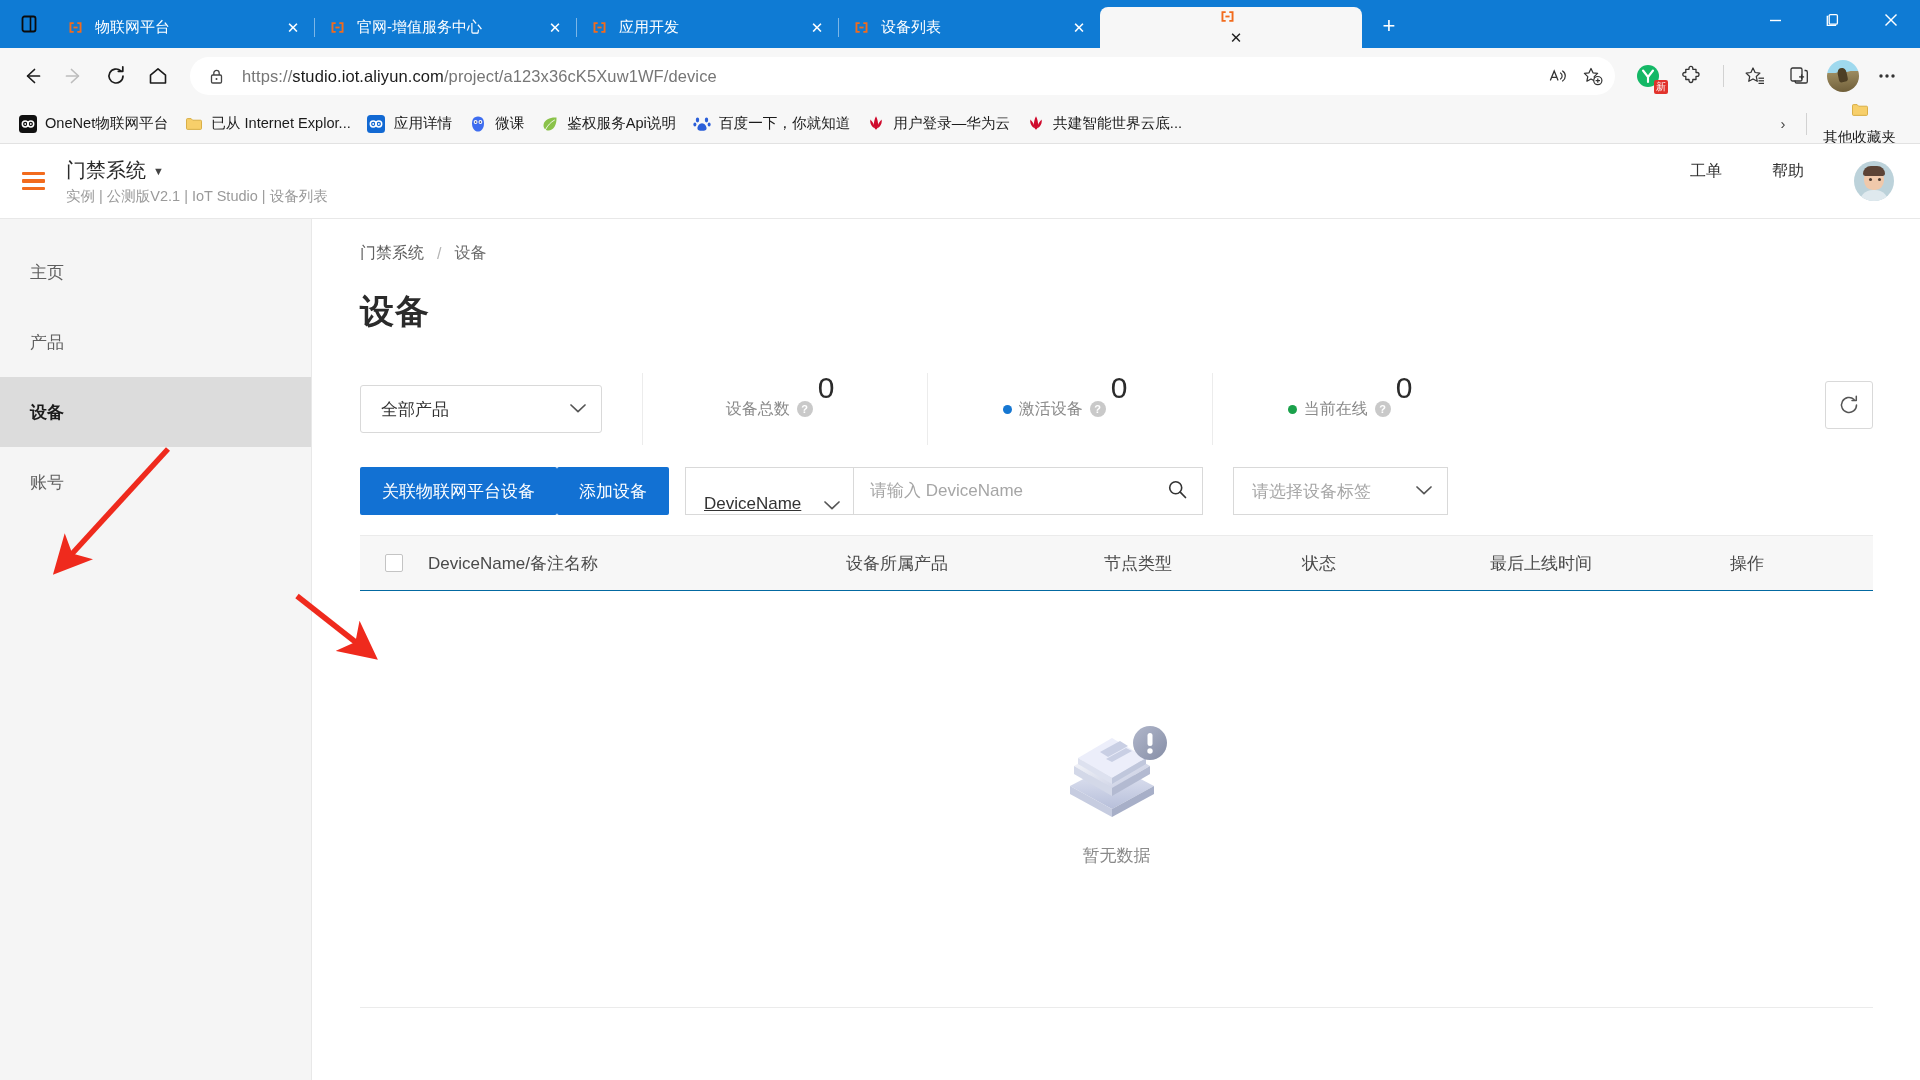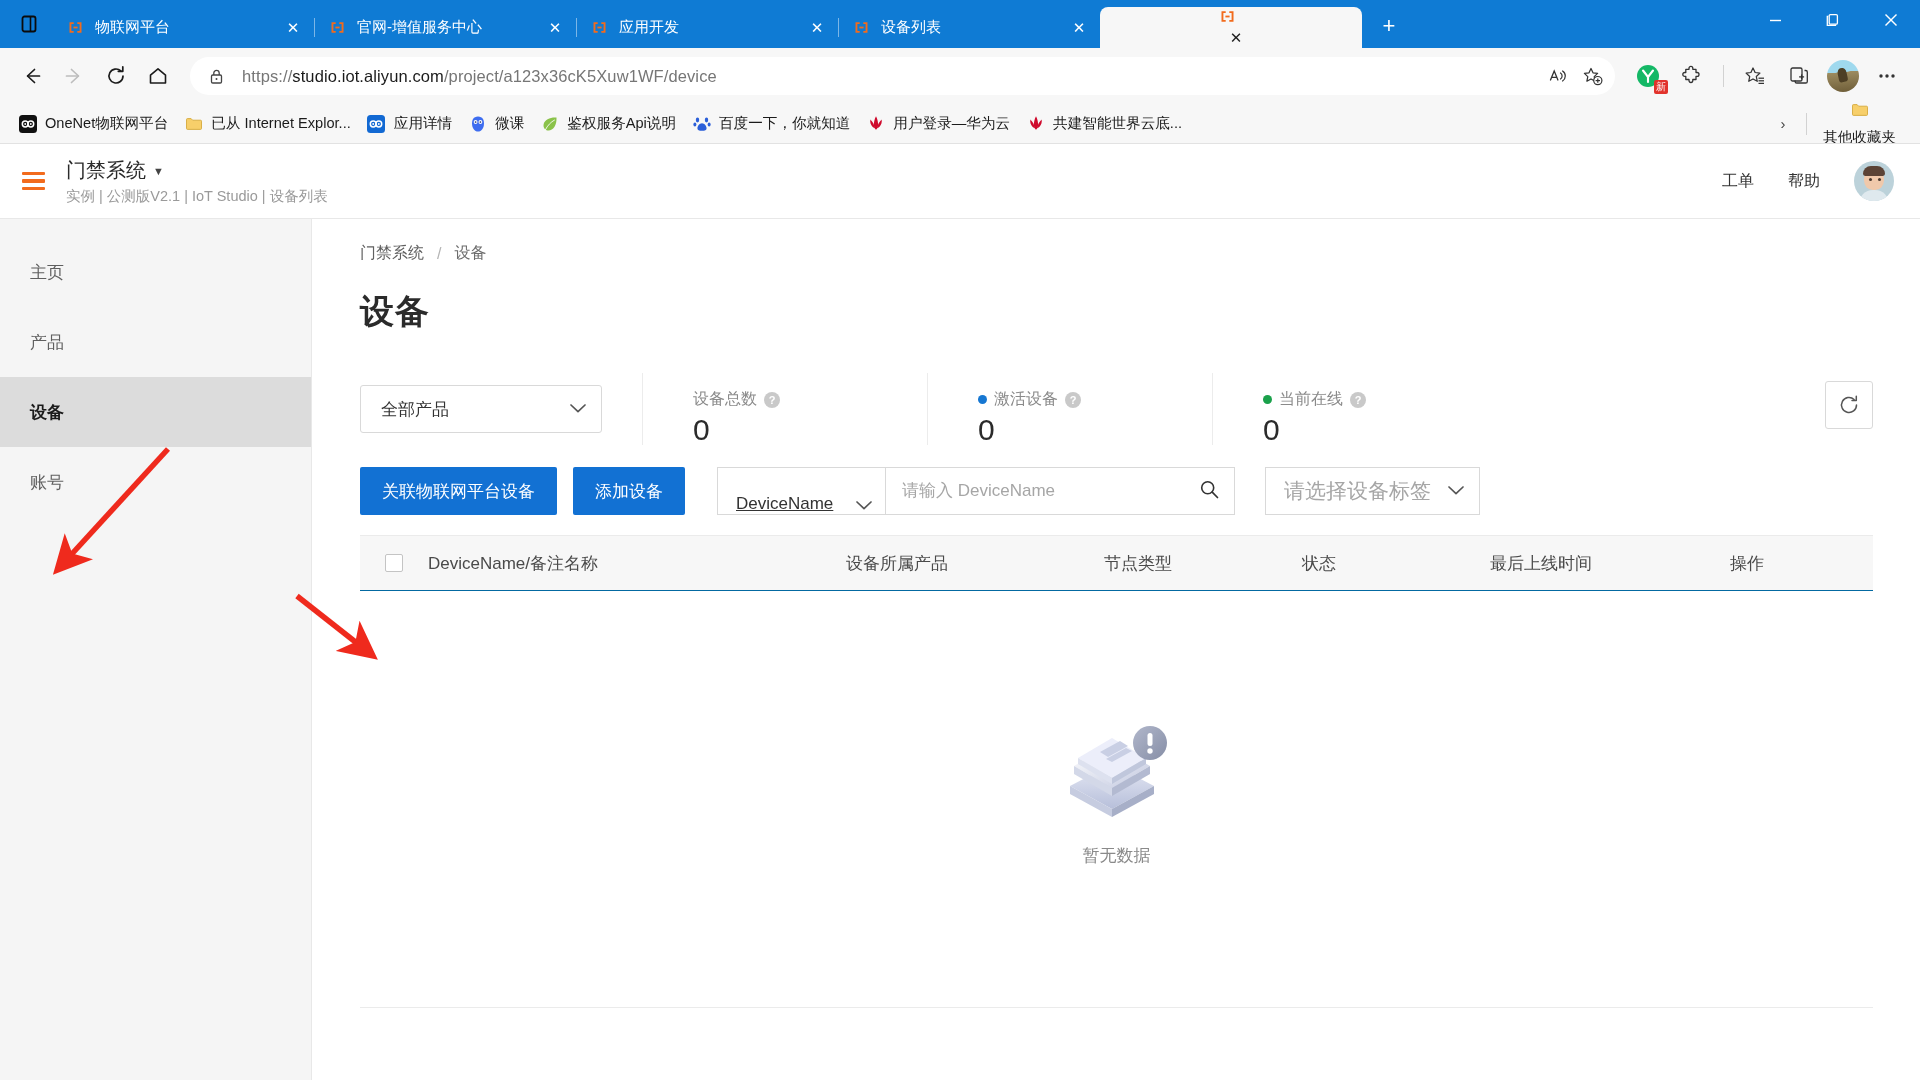--- a/index.html
+++ b/index.html
@@ -186,21 +186,21 @@
   }
   .hamburger {
     width: 66px; flex: 0 0 66px;
     display: flex; flex-direction: column; align-items: center; justify-content: center; gap: 4px;
   }
   .hamburger i { display: block; width: 23px; height: 3.5px; background: #f26b1d; border-radius: 1px; }
   .proj-block { display: flex; flex-direction: column; justify-content: center; gap: 3px; }
   .proj-title { font-size: 20px; color: #2b2b2b; display: flex; align-items: center; gap: 7px; }
   .proj-title .caret { font-size: 11px; color: #444; position: relative; top: 1px; }
   .proj-sub { font-size: 14.5px; color: #9a9a9a; }
-  .hdr-right { margin-left: auto; display: flex; align-items: center; gap: 34px; }
+  .hdr-right { margin-left: auto; display: flex; align-items: flex-start; gap: 50px; }
   .hdr-link { font-size: 16px; color: #333; }
   .avatar-app {
     width: 40px; height: 40px; border-radius: 50%;
     background: #bcd2da;
     position: relative; overflow: hidden;
   }
   .avatar-app .face { position: absolute; left: 10px; top: 7px; width: 20px; height: 22px; background: #f0c9ab; border-radius: 48% 48% 44% 44%; }
   .avatar-app .hair { position: absolute; left: 9px; top: 5px; width: 22px; height: 10px; background: #5b4336; border-radius: 11px 11px 3px 3px; }
   .avatar-app .body { position: absolute; left: 5px; bottom: -4px; width: 30px; height: 15px; background: #dfe9ee; border-radius: 14px 14px 0 0; }
   .avatar-app .eyeL, .avatar-app .eyeR { position: absolute; top: 17px; width: 3px; height: 3px; background: #4a3a2f; border-radius: 50%; }
@@ -260,21 +260,21 @@
     font-size: 17px;
     color: #333;
     background: #fff;
   }
   .prodsel .chev { margin-left: auto; color: #555; font-size: 13px; }
   .stats { display: flex; align-items: center; margin-left: 40px; height: 84px; }
   .stat {
     padding: 0 60px 0 50px;
     border-left: 1px solid #ececec;
     height: 72px;
-    display: flex; flex-direction: column; justify-content: flex-end; gap: 5px;
+    display: flex; justify-content: center; gap: 5px;
     min-width: 285px;
   }
   .stat-label { font-size: 16px; color: #8a8a8a; display: flex; align-items: center; gap: 7px; }
   .dot { width: 9px; height: 9px; border-radius: 50%; display: inline-block; }
   .qmark {
     width: 16px; height: 16px; border-radius: 50%;
     background: #c9c9c9; color: #fff; font-size: 11px;
     display: inline-flex; align-items: center; justify-content: center;
     font-weight: bold;
   }
@@ -284,21 +284,21 @@
     position: absolute;
     right: 0; top: 14px;
     width: 48px; height: 48px;
     border: 1px solid #d9d9d9;
     border-radius: 3px;
     background: #fff;
     display: flex; align-items: center; justify-content: center;
     color: #555;
   }
 
-  .toolbar { margin-top: 16px; display: flex; align-items: center; gap: 16px; }
+  .toolbar { margin-top: 16px; display: flex; align-items: center; }
   .btn-primary {
     height: 48px;
     background: #1271d3;
     color: #fff;
     font-size: 17px;
     display: flex; align-items: center; justify-content: center;
     padding: 0 22px;
     border-radius: 2px;
   }
   .ctrl-group { display: flex; align-items: center; margin-left: 16px; }
@@ -329,21 +329,21 @@
     min-width: 0;
   }
   .search-box input::placeholder { color: #a6a6a6; }
   .tag-select {
     margin-left: 30px;
     width: 215px; height: 48px;
     border: 1px solid #d9d9d9;
     background: #fff;
     display: flex; align-items: center;
     padding: 0 14px 0 18px;
-    font-size: 21px; color: #a6a6a6;
+    font-size: 17px; color: #a6a6a6;
   }
   .tag-select .chev { margin-left: auto; color: #555; font-size: 13px; }
 
   .table { margin-top: 20px; width: 100%; }
   .thead {
     height: 56px;
     background: #f7f7f7;
     border-top: 1px solid #ebebeb;
     border-bottom: 1px solid #0369a1;
     display: flex;

